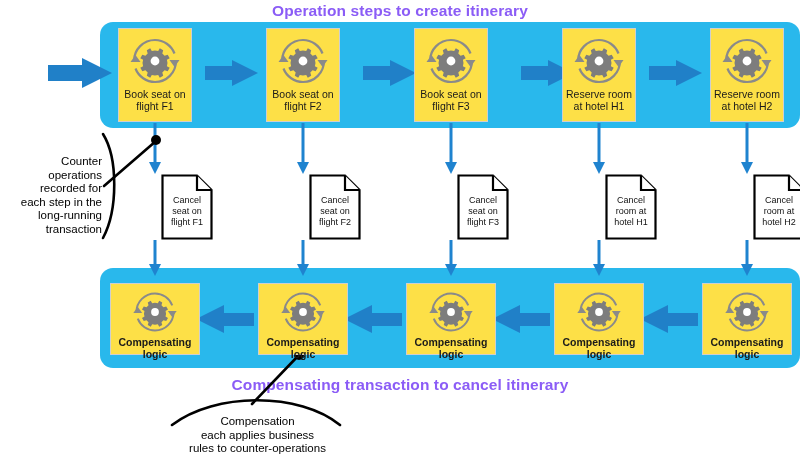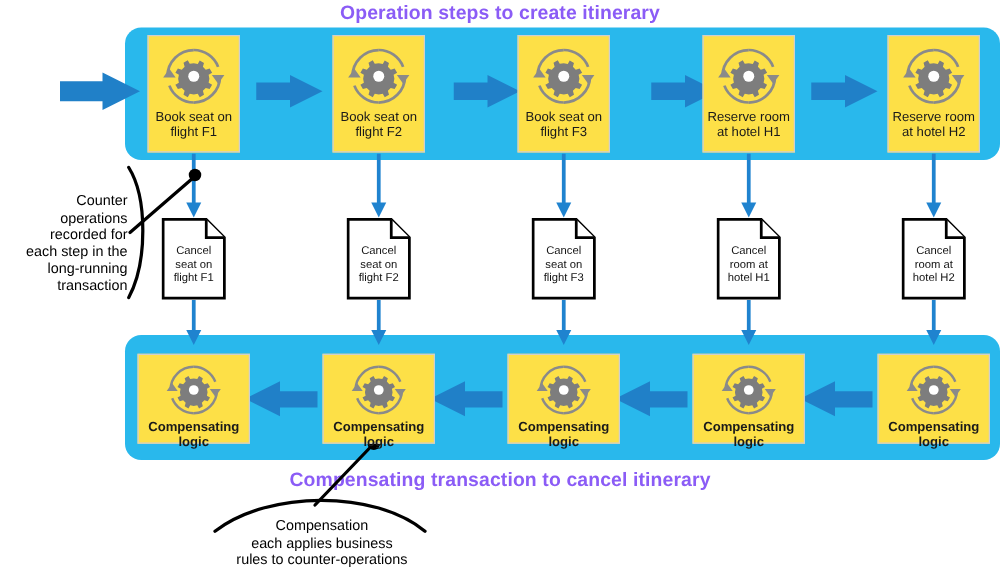--- a/index.html
+++ b/index.html
@@ -52,21 +52,21 @@
     margin-top:1px;
     font-family:"Liberation Sans","DejaVu Sans",sans-serif;
   }
   .node.comp{height:72px;font-weight:bold;}
   .node.comp .gear-wrap{margin-top:5px;width:46px;height:46px;}
   .node.comp .node-label{font-size:10.5px;line-height:12px;}
 
   
   .doc{
     position:absolute;
-    width:52px;height:82px;
+    width:52px;height:82px;margin-left:32px;
   }
   .doc svg{position:absolute;left:0;top:0;}
   .doc .doc-label{
     position:absolute;
     left:0;top:21px;width:52px;
     text-align:center;
     font-size:9px;line-height:11px;
     color:#111;
     white-space:pre-line;
     font-family:"Liberation Sans","DejaVu Sans",sans-serif;

